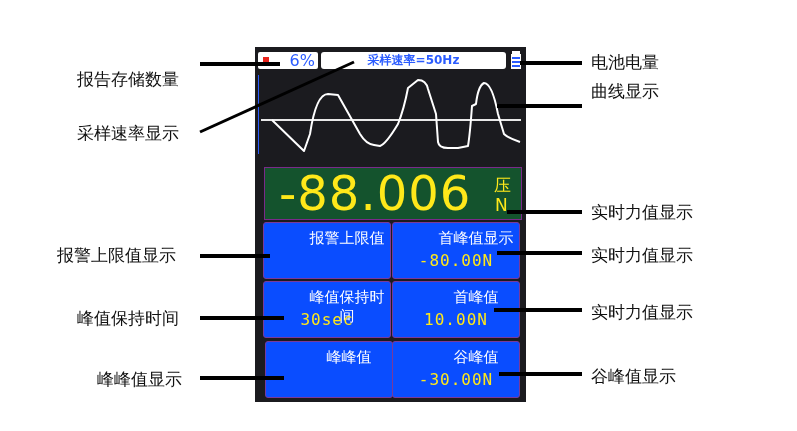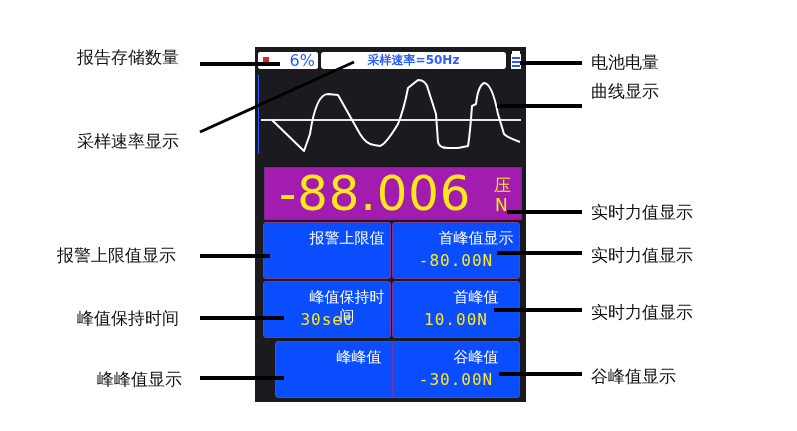--- a/index.html
+++ b/index.html
@@ -18,21 +18,21 @@
                 background: #ffffff; border-radius: 3px; text-align: center;
                 font-size: 12px; font-weight: bold; line-height: 17px; color: #2b5cff; }
     .battery { position: absolute; left: 256px; top: 2px; width: 10px; height: 18px; }
     .battery .cap { position:absolute; left:1px; top:0; width:8px; height:3px; background:#fff; }
     .battery .body { position:absolute; left:0; top:3px; width:10px; height:15px; background:#fff; }
     .battery .bar { position:absolute; left:1px; width:8px; height:2px; background:#2b5cff; }
 
     .curve { position: absolute; left: 3px; top: 27px; width: 265px; height: 90px; }
 
     .force-panel { position: absolute; left: 9px; top: 120px; width: 256px; height: 51px;
-                   background: #a21caf; border: 1px solid #7a2a8a; }
+                   background: #14532d; border: 1px solid #7a2a8a; }
     .force-val { position: absolute; left: 14px; top: -2px; font-size: 48px; color: #ffe81a;
                  letter-spacing: 1px; line-height: 54px; }
     .force-dir { position: absolute; left: 229px; top: 6px; font-size: 17px; color: #ffe81a; }
     .force-unit { position: absolute; left: 230px; top: 27px; font-size: 17px; color: #ffe81a; }
 
     .cell { position: absolute; width: 126px; height: 55px; background: #0a4dff;
             border: 1px solid #7a3a9a; border-radius: 3px; text-align: center; }
     .cell .lbl { position: absolute; left: 0; right: 0; top: 6px; font-size: 15px; color: #ffffff; padding-left: 40px; }
     .cell .val { position: absolute; left: 0; right: 0; top: 28px; font-size: 16px; color: #ffe81a;
                  font-family: "DejaVu Sans Mono", "Liberation Mono", monospace; letter-spacing: 1px; }
@@ -80,33 +80,33 @@
     <div class="val">-80.00N</div>
   </div>
   <div class="cell" style="left:8px; top:234px">
     <div class="lbl">峰值保持时间</div>
     <div class="val">30sec</div>
   </div>
   <div class="cell" style="left:137px; top:234px">
     <div class="lbl">首峰值</div>
     <div class="val">10.00N</div>
   </div>
-  <div class="cell" style="left:20px; top:294px">
+  <div class="cell" style="left:10px; top:294px">
     <div class="lbl">峰峰值</div>
   </div>
   <div class="cell" style="left:137px; top:294px">
     <div class="lbl">谷峰值</div>
     <div class="val">-30.00N</div>
   </div>
 </div>
 
-<div class="caption" style="left:77px; top:46px">报告存储数量</div>
+<div class="caption" style="left:77px; top:68px">报告存储数量</div>
 <div class="leader" style="left:200px; top:62px; width:80px"></div>
 
-<div class="caption" style="left:77px; top:130px">采样速率显示</div>
+<div class="caption" style="left:77px; top:122px">采样速率显示</div>
 <svg style="position:absolute; left:198px; top:58px" width="160" height="80">
   <line x1="2" y1="74" x2="156" y2="4" stroke="#000" stroke-width="3"></line>
 </svg>
 
 <div class="caption" style="left:57px; top:244px">报警上限值显示</div>
 <div class="leader" style="left:200px; top:254px; width:70px"></div>
 
 <div class="caption" style="left:77px; top:307px">峰值保持时间</div>
 <div class="leader" style="left:200px; top:316px; width:84px"></div>
 

